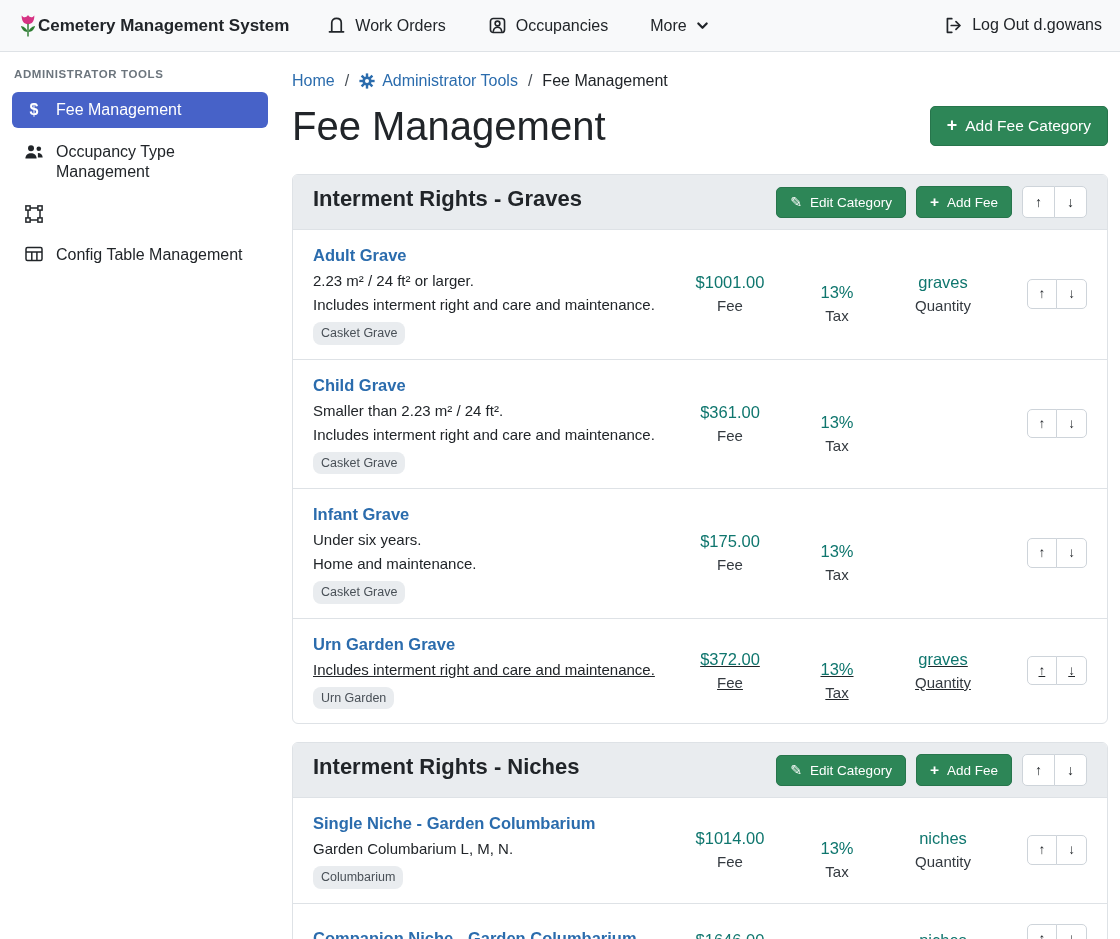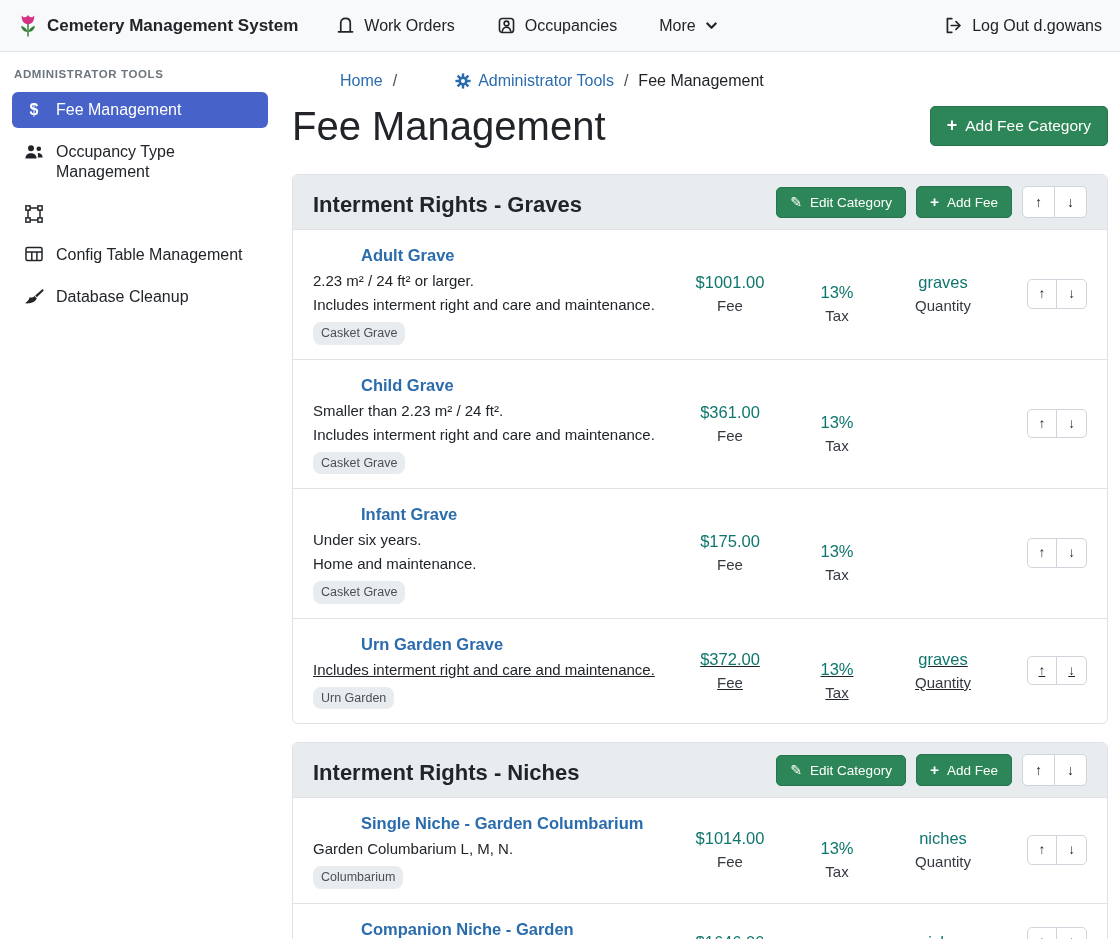--- a/index.html
+++ b/index.html
@@ -3,31 +3,31 @@
 <meta charset="utf-8">
 <style>
   * { box-sizing: border-box; }
   html,body { margin:0; padding:0; }
   body {
     width:1120px; height:939px; overflow:hidden;
     font-family:"Liberation Sans", sans-serif;
     color:#212529; background:#fff; font-size:15px;
   }
   button { font-family:inherit; cursor:pointer; }
-  a { cursor:pointer;margin-left:48px; }
+  a { cursor:pointer; }
 
   
   .navbar {
     height:52px; background:#f8f9fa; border-bottom:1px solid #dee2e6;
     display:flex; align-items:center; padding:0 18px;
   }
-  .brand { display:flex; align-items:center; gap:9px; font-weight:700; font-size:17px; margin-right:38px; }
+  .brand { display:flex; align-items:center; font-weight:700; font-size:17px; margin-right:38px; }
   .nav-items { display:flex; align-items:center; gap:42px; flex:1; }
   .nav-item { display:flex; align-items:center; gap:9px; font-size:16px; color:#212529; }
-  .navbar-right { display:flex; align-items:center; gap:9px; font-size:16px; color:#212529; }
+  .navbar-right { display:flex; align-items:flex-start; gap:9px; font-size:16px; color:#212529; }
 
   
   .layout { display:flex; align-items:flex-start; }
   .sidebar { width:280px; flex:0 0 280px; padding:14px 12px; }
   .main { flex:1; padding:0 12px 0 12px; }
 
   
   .sidebar-header { font-size:11.5px; font-weight:700; color:#6c757d; letter-spacing:.6px; margin:2px 2px 12px 2px; }
   .side-item {
     display:flex; align-items:flex-start; gap:12px;
@@ -63,21 +63,21 @@
     font-size:14px; line-height:1; padding:8px 12px;
   }
   .arrow-btn:first-child { border-radius:5px 0 0 5px; }
   .arrow-btn:last-child { border-radius:0 5px 5px 0; margin-left:-1px; }
   .fee-row .arrow-btn { padding:7px 11px; font-size:13.5px; }
 
   
   .card { border:1px solid #dee2e6; border-radius:6px; margin-bottom:18px; overflow:hidden; background:#fff; }
   .card-header {
     background:#e9ecef; border-bottom:1px solid #dee2e6;
-    padding:11px 20px; display:flex; align-items:flex-end; justify-content:space-between;
+    padding:11px 20px; display:flex; align-items:flex-start; justify-content:space-between;
   }
   .card-title { font-size:22px; font-weight:600; color:#212529; }
   .header-actions { display:flex; align-items:center; gap:10px; }
 
   
   .fee-row { display:flex; align-items:center; padding:13px 20px 14px 20px; border-bottom:1px solid #dee2e6; }
   .fee-row:last-child { border-bottom:none;text-decoration:underline; }
   .fee-main { flex:1; padding-right:10px; min-width:0; }
   .fee-name { display:inline-block; color:#2b6cad; font-weight:700; font-size:16.5px; text-decoration:none; line-height:24px; margin-bottom:2px; }
   .fee-desc { font-size:15px; line-height:24px; color:#212529; }
@@ -193,29 +193,20 @@
         <svg width="18" height="16" viewBox="0 0 18 16" fill="none" stroke="#212529" stroke-width="1.5">
           <rect x="1" y="1.4" width="16" height="13.2" rx="1.5"></rect>
           <line x1="1" y1="6" x2="17" y2="6"></line>
           <line x1="6.8" y1="6" x2="6.8" y2="14.6"></line>
           <line x1="11.9" y1="6" x2="11.9" y2="14.6"></line>
         </svg>
       </span>
       <span>Config Table Management</span>
     </div>
 
-    <div class="side-item">
-      <span class="s-ico">
-        <svg width="20" height="18" viewBox="0 0 20 18">
-          <path d="M18.6 1 L11.2 7.4 L12.8 9.3 L19.8 2.4 Z" fill="#212529"></path>
-          <path d="M10.6 7.9 L12.9 10.6 C10.8 14.4 6.3 15.9 0.9 15.3 C3.4 13.6 5.2 11.8 5.6 9.3 C7.4 9.8 9.2 9.3 10.6 7.9 Z" fill="#212529"></path>
-        </svg>
-      </span>
-      <span>Database Cleanup</span>
-    </div>
   </div>
 
   <div class="main">
 
     <div class="breadcrumb">
       <a>
           <span>Home</span>
         </a>
       <span class="crumb-sep">/</span>
       <a>

